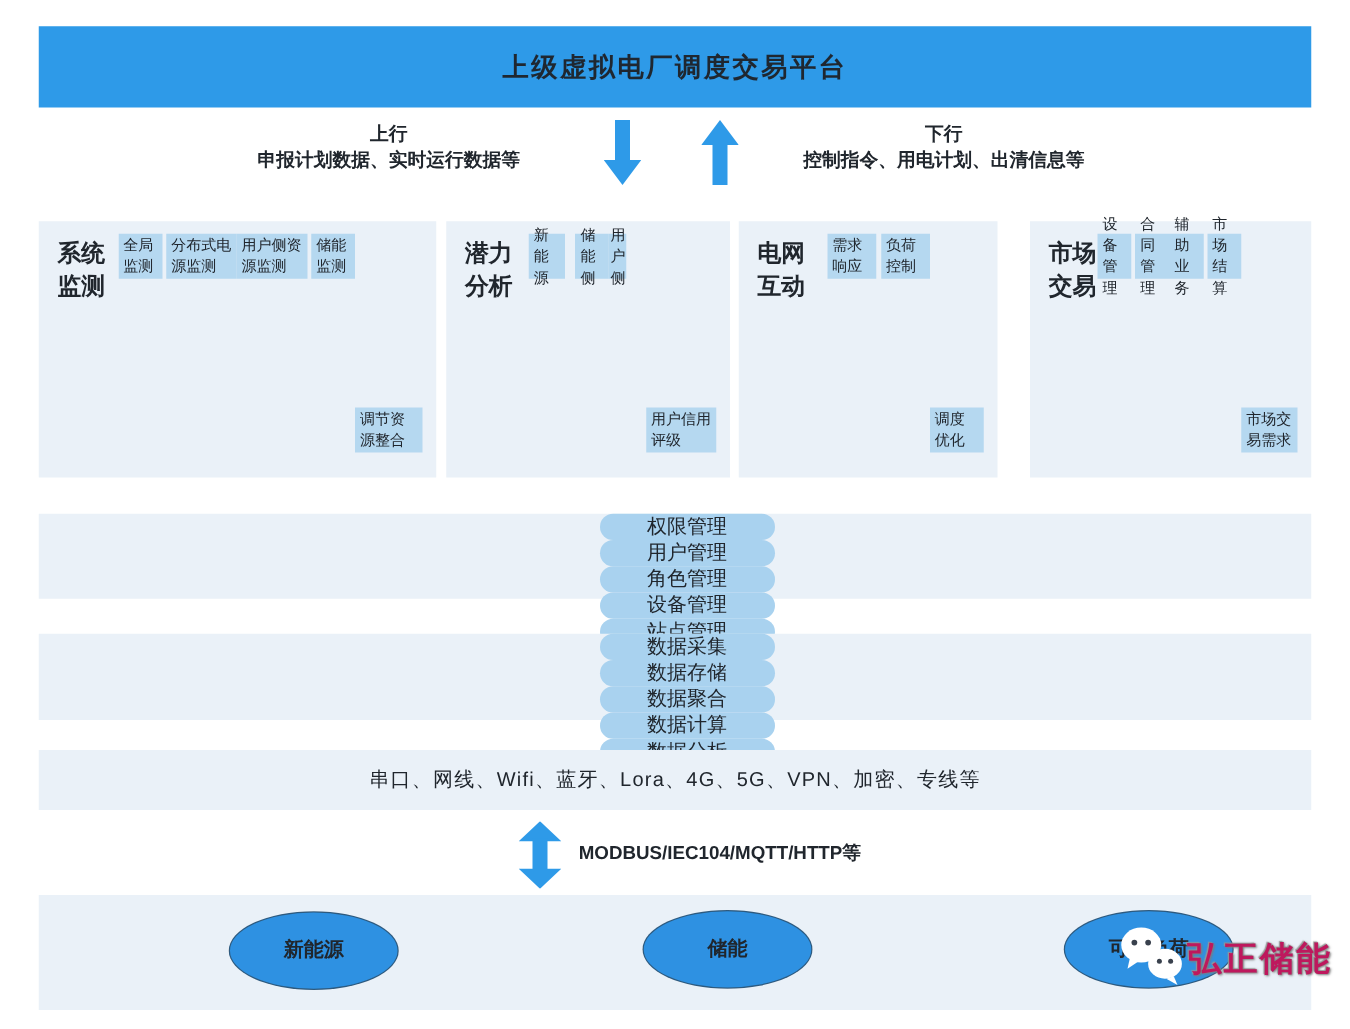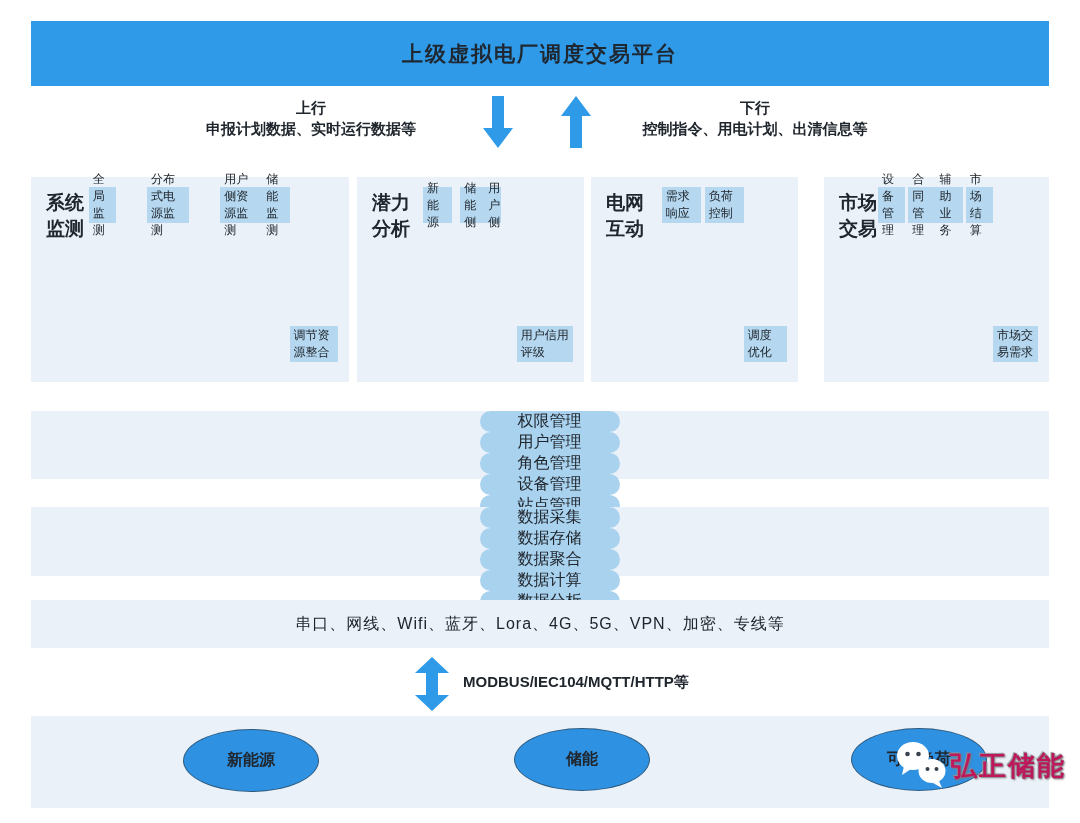--- a/index.html
+++ b/index.html
@@ -40,21 +40,21 @@
   .panel3{left:591px;width:207px;}
   .panel4{left:824px;width:225px;font-family:Liberation Mono, monospace;}
   .panel-title{font-size:19px;font-weight:700;margin:3px 0 14px 4px;}
   .brow{display:flex;justify-content:space-between;margin-bottom:11px;}
   .brow.start{justify-content:flex-start;gap:8px;}
   .bbox{
     background:var(--box_blue,#B5D8F0);
     height:36px;display:flex;align-items:center;justify-content:center;
     font-size:12px;font-weight:500;box-sizing:border-box;padding:0 4px;
   }
-  .w37{width:37%;} .w59{width:59.5%;margin-left:31px;}
+  .w37{width:37%;} .w59{width:59.5%;}
   .w48{width:48%;} .w44{width:44%;} .w47{width:47.5%;}
   .bfooter{margin-top:auto;height:36px;}
 
   
   .band{position:absolute;left:31px;width:1018px;background:var(--band_bg,#EAF1F8);box-sizing:border-box;}
   .band-pills{display:flex;align-items:center;justify-content:space-between;padding:0 5px 0 24px;flex-direction:column;}
   .band1{top:411px;height:68px;}
   .band2{top:507px;height:69px;}
   .pill{
     width:140px;height:44px;border-radius:22px;

